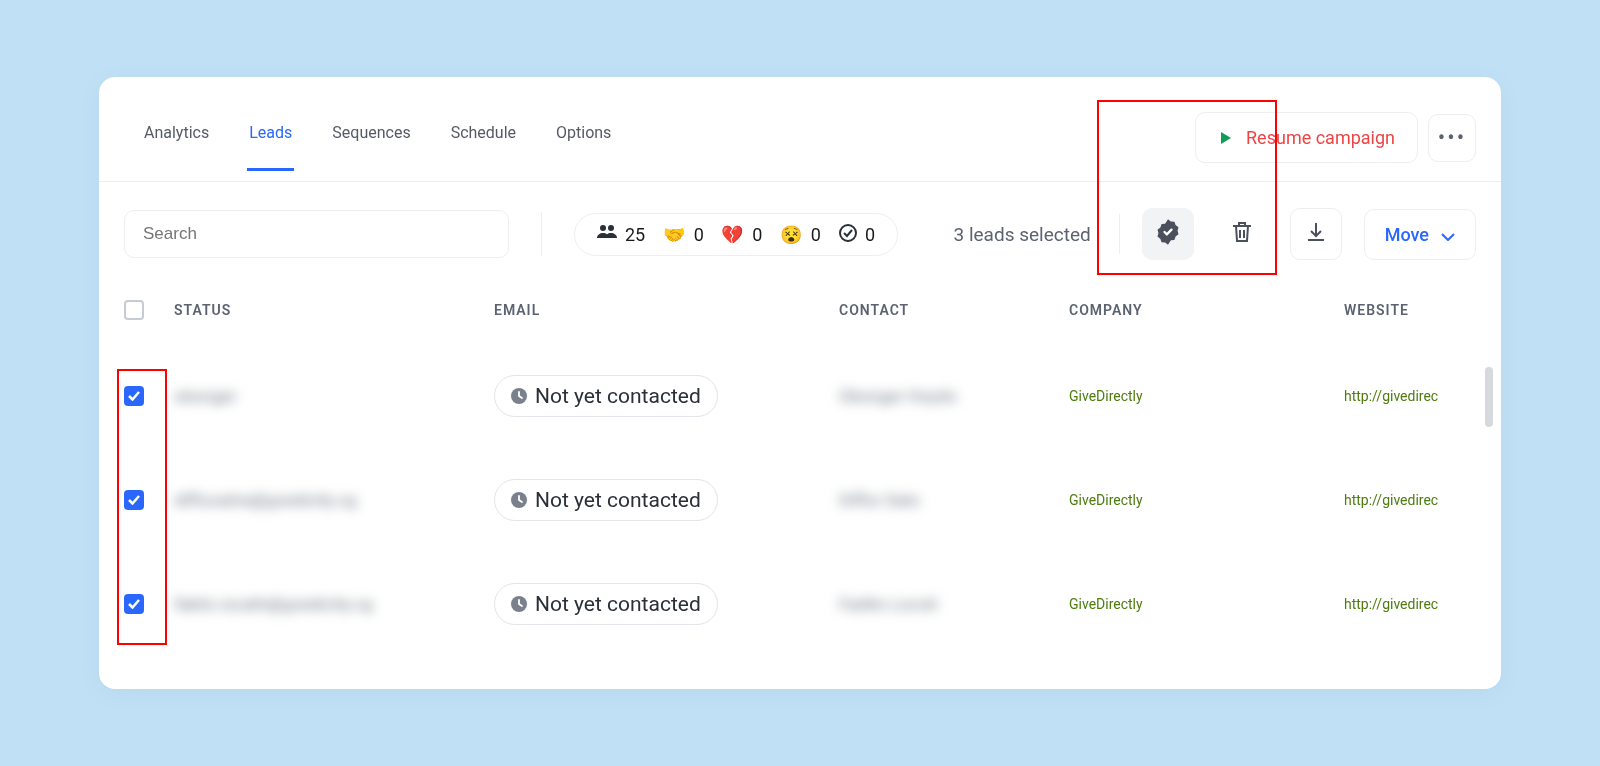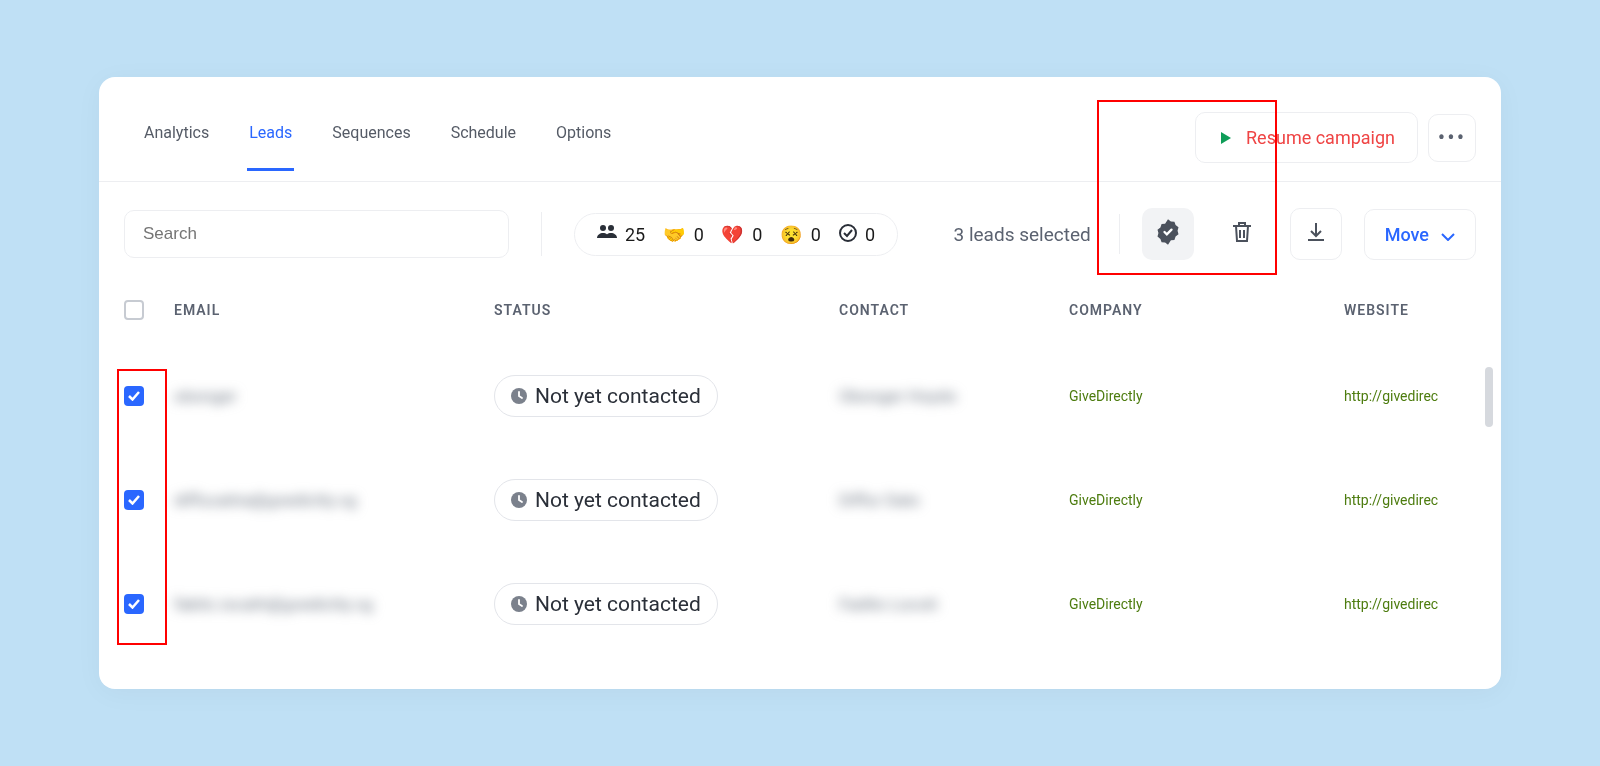--- a/index.html
+++ b/index.html
@@ -360,22 +360,22 @@
         </span>
       </div>
     </div>
   </div>
 
   <div class="table">
     <div class="thead">
       <div>
           <div class="hcheck"></div>
         </div>
+      <div class="th">STATUS</div>
       <div class="th">EMAIL</div>
-      <div class="th">STATUS</div>
       <div class="th">CONTACT</div>
       <div class="th">COMPANY</div>
       <div class="th">WEBSITE</div>
     </div>
 
     <div class="row">
       <div>
           <div class="chk">
             <svg width="12" height="10" viewBox="0 0 12 10" fill="none" stroke="#fff" stroke-width="2.5">
               <path d="M1 5l3.5 3.5L11 1"></path>

